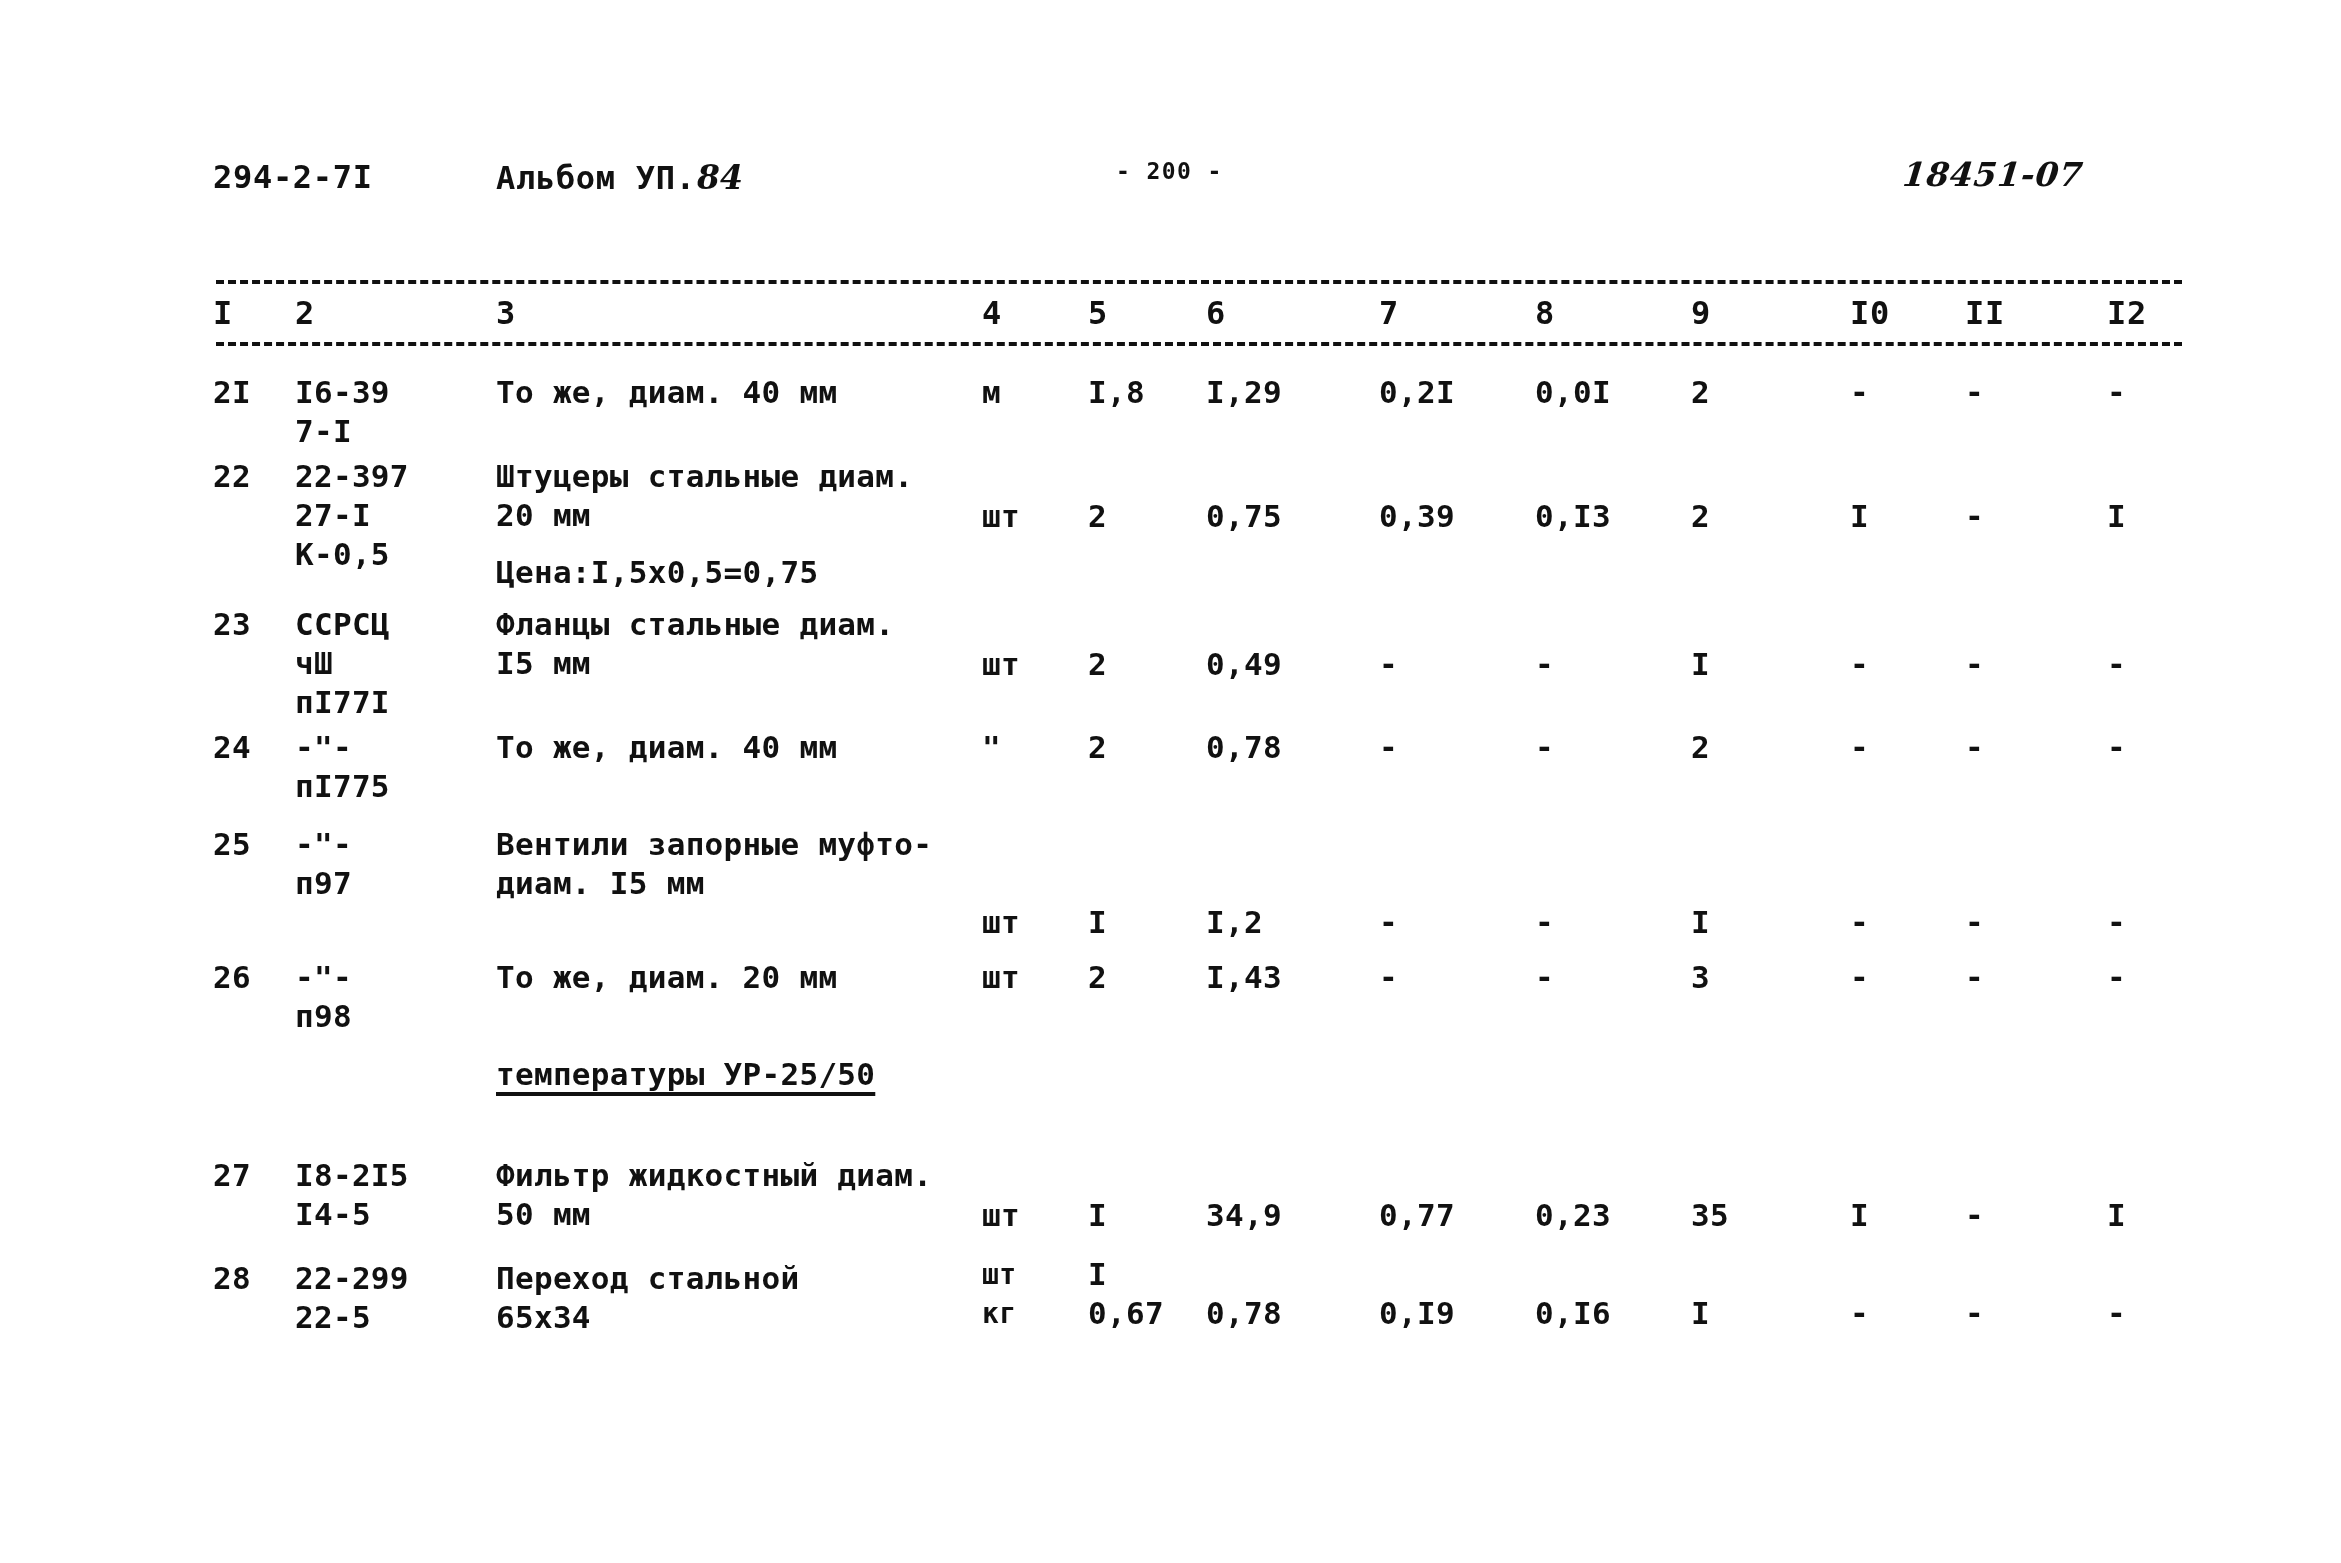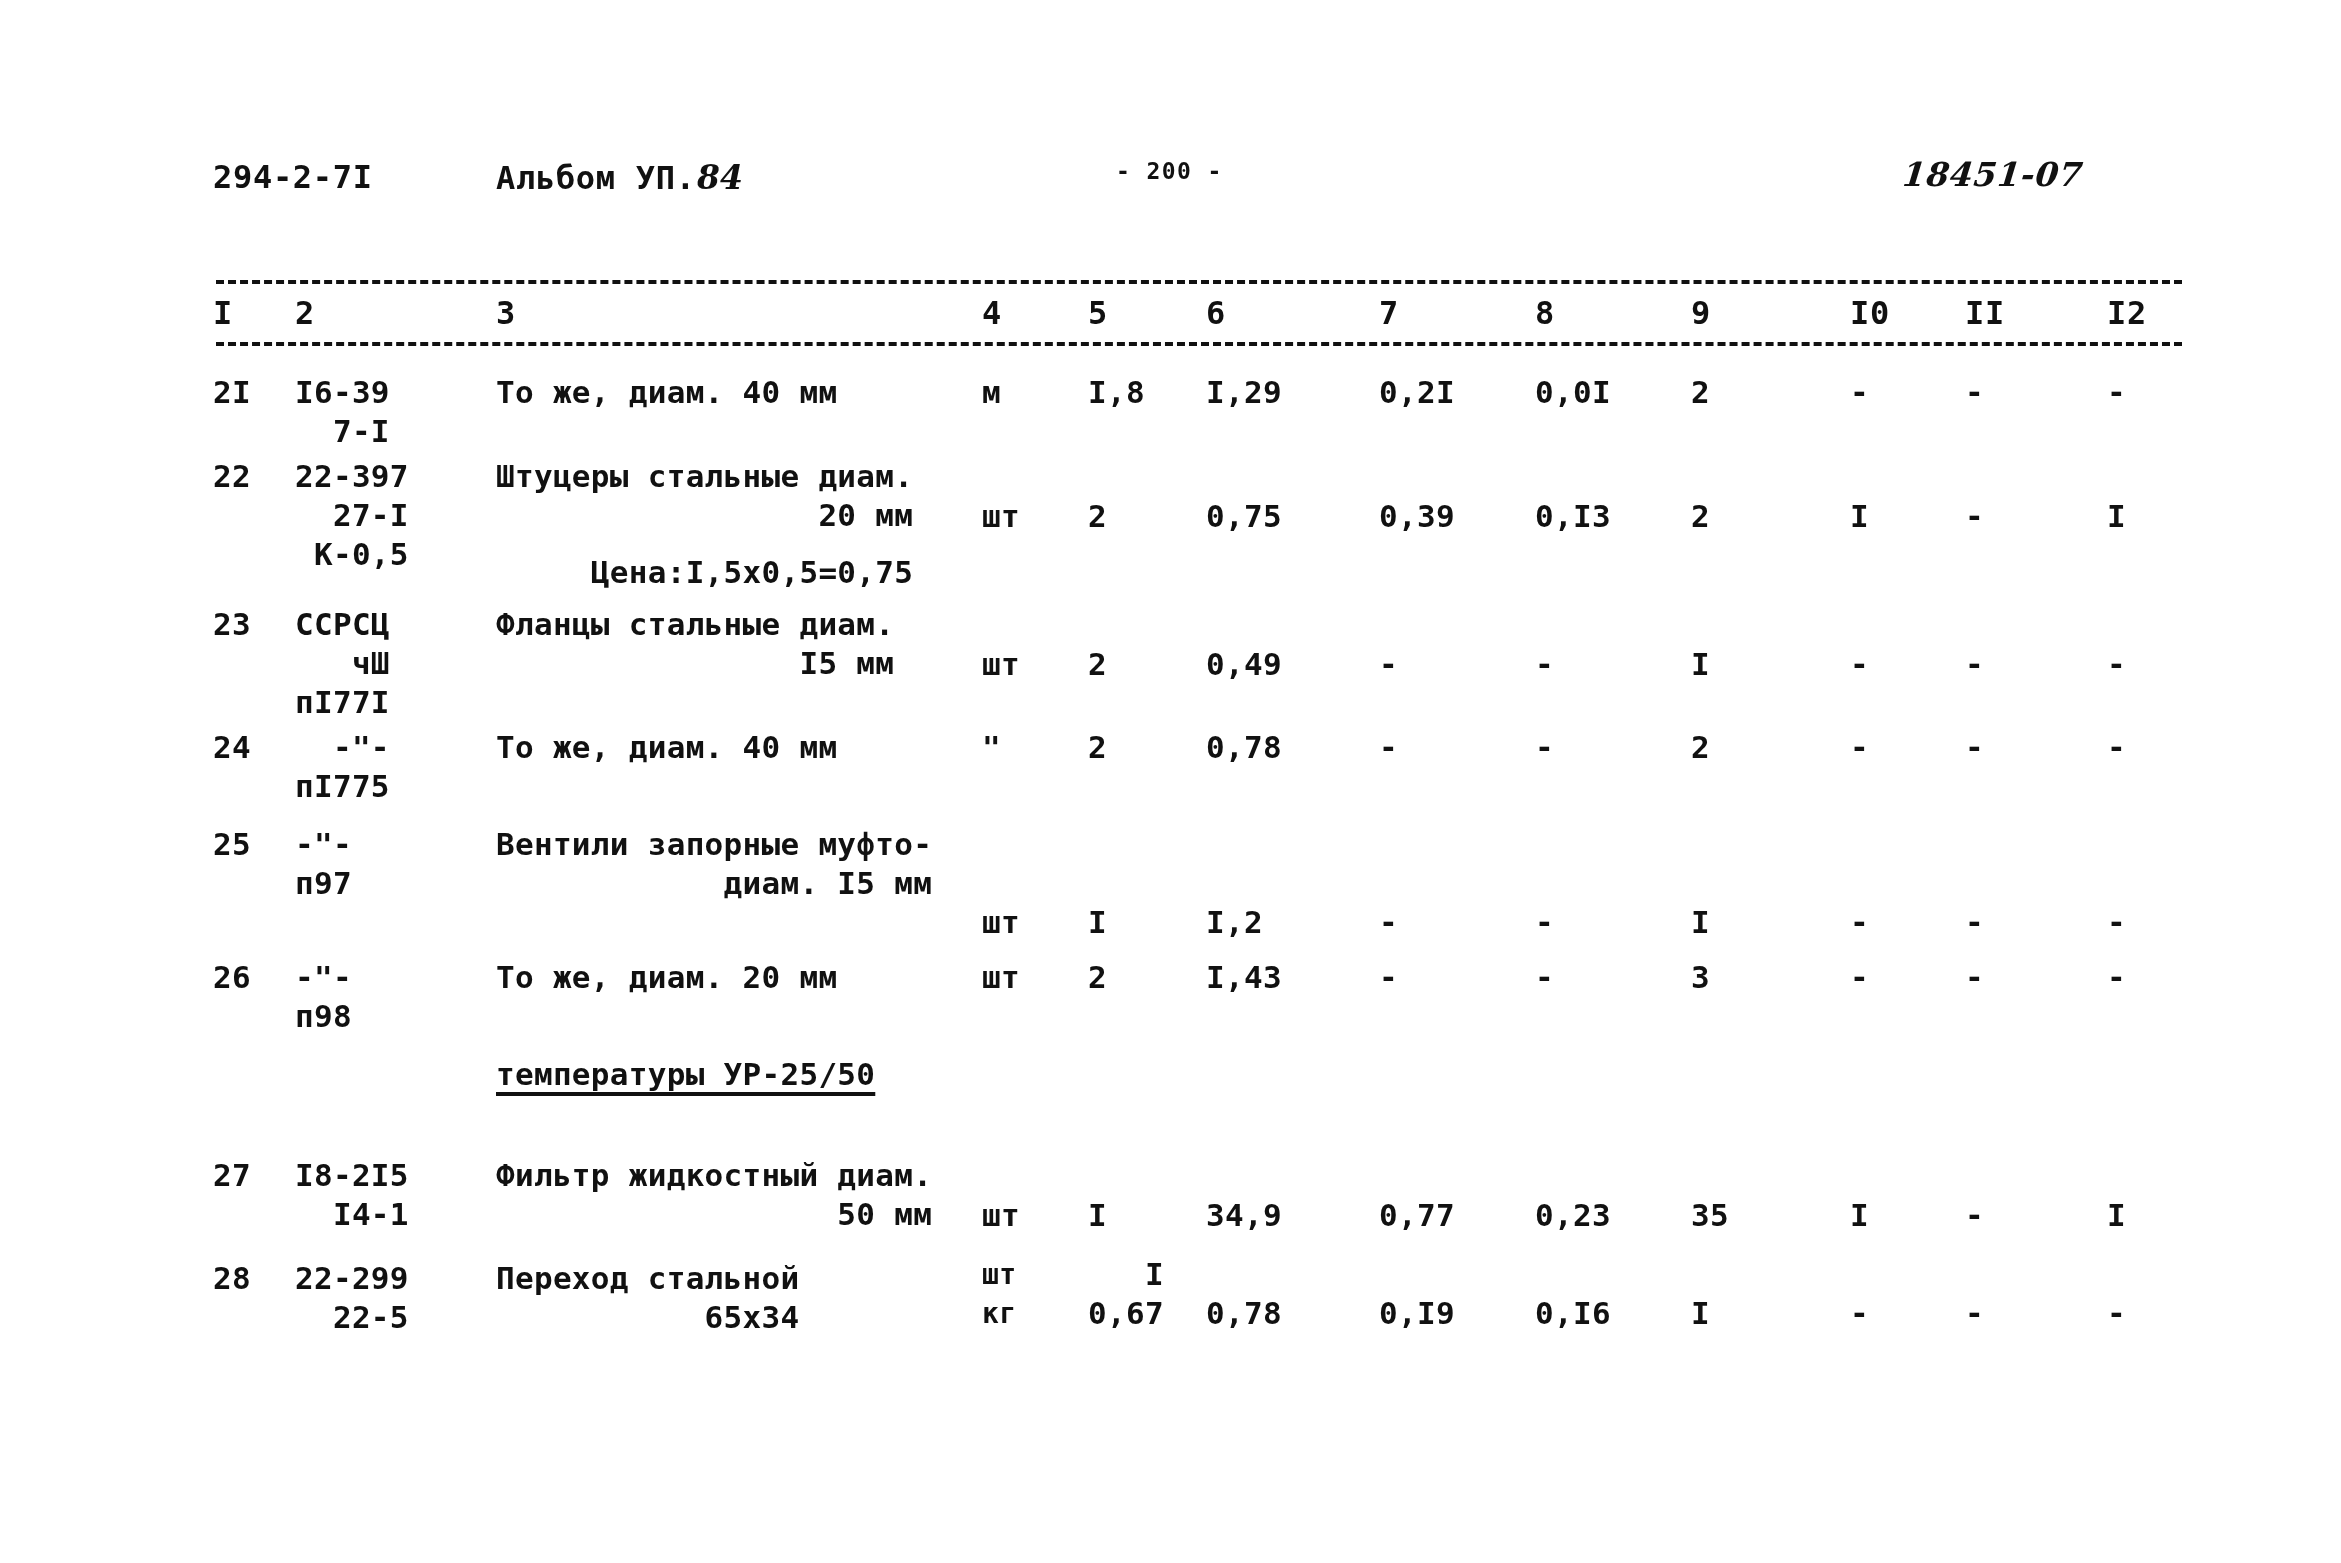--- a/index.html
+++ b/index.html
@@ -94,21 +94,20 @@
   
   .tbl {
     position: absolute;
     left: 0;
     top: 360px;
     width: 2342px;
   }
   .row {
     position: relative;
     width: 2244px;
-    text-align: right;
   }
   .cell {
     position: absolute;
     font-size: 31px;
     font-weight: 700;
     letter-spacing: 0.3px;
     white-space: pre;
     line-height: 39px;
   }
   .c-num   { left: 213px; }
@@ -272,21 +271,21 @@
     </div>
 
     <div class="row" style="height:122px">
       <div class="section-head" style="top:18px">
         <span>температуры УР-25/50</span>
       </div>
     </div>
 
     <div class="row" style="height:103px">
       <div class="cell c-num" style="top:0">27</div>
-      <div class="cell c-code" style="top:0"><span class="subline">I8-2I5</span><span class="subline">I4-1</span></div>
+      <div class="cell c-code" style="top:0"><span class="subline">I8-2I5</span><span class="subline">I4-5</span></div>
       <div class="cell c-name" style="top:0"><span class="subline">Фильтр жидкостный диам.</span><span class="subline">50 мм</span></div>
       <div class="cell c-unit" style="top:40px">шт</div>
       <div class="cell c-v5" style="top:40px">I</div>
       <div class="cell c-v6" style="top:40px">34,9</div>
       <div class="cell c-v7" style="top:40px">0,77</div>
       <div class="cell c-v8" style="top:40px">0,23</div>
       <div class="cell c-v9" style="top:40px">35</div>
       <div class="cell c-v10" style="top:40px">I</div>
       <div class="cell c-v11" style="top:40px">-</div>
       <div class="cell c-v12" style="top:40px">I</div>

